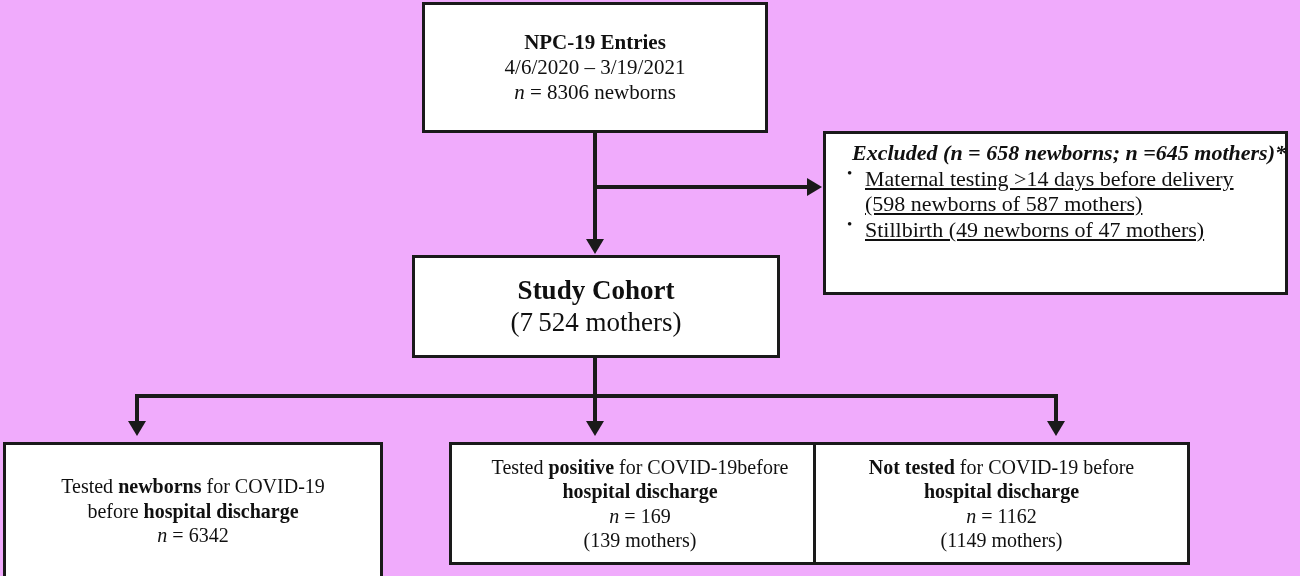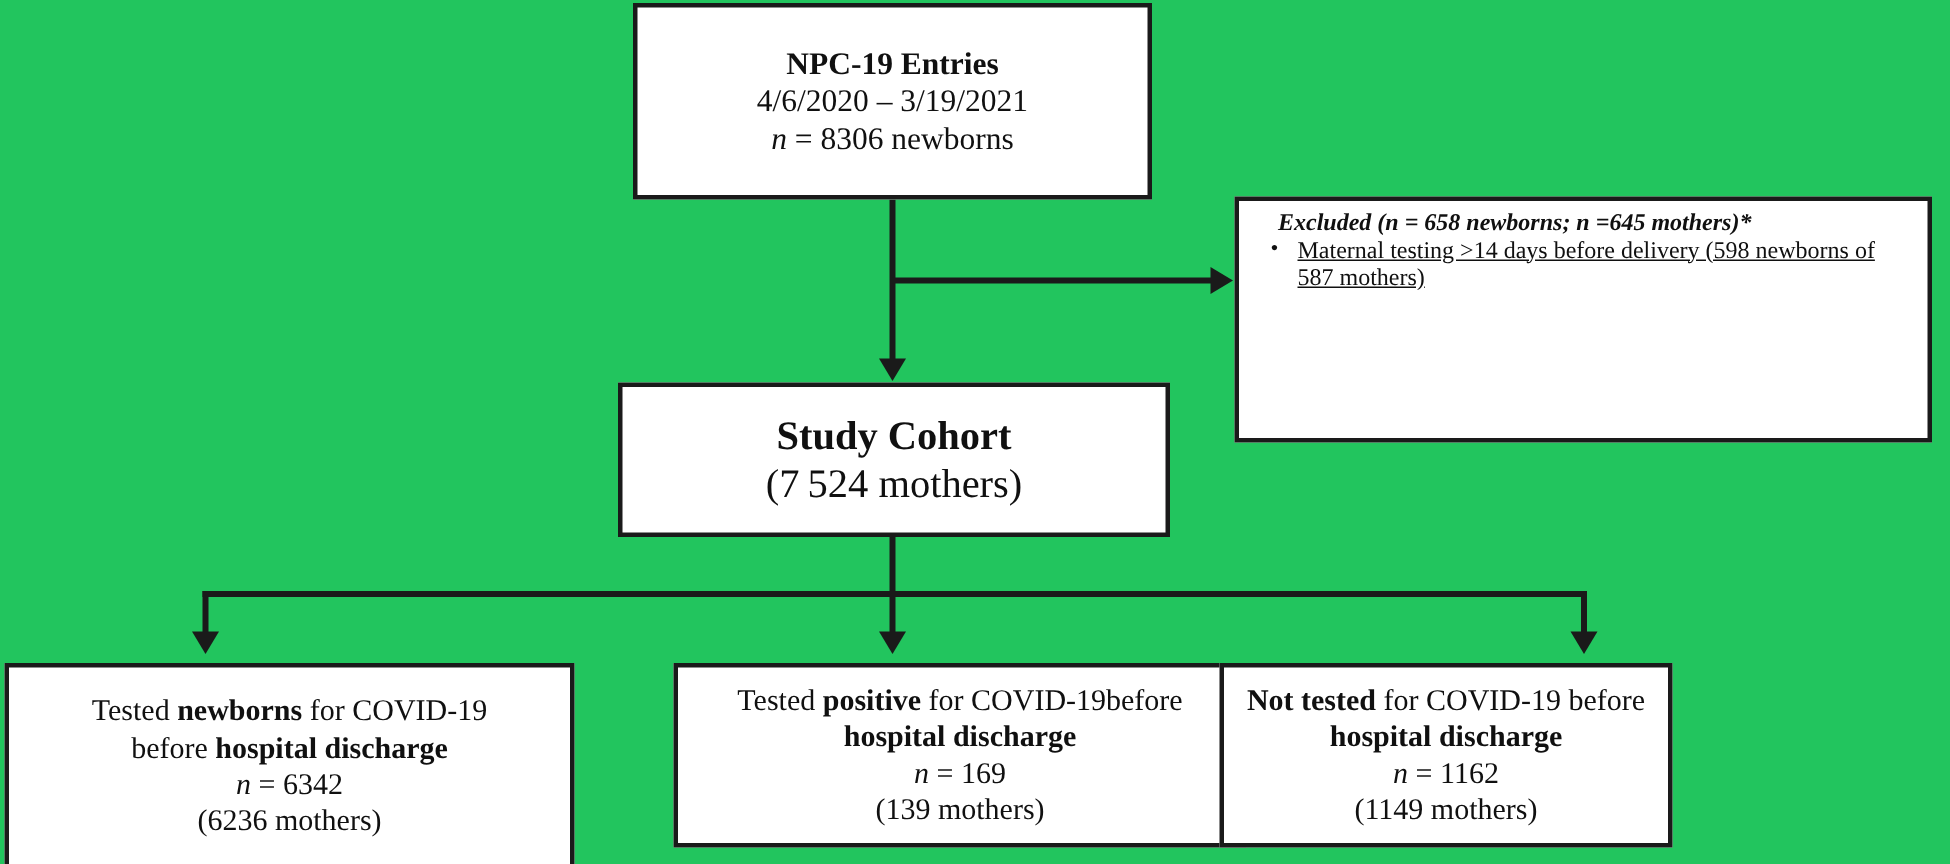--- a/index.html
+++ b/index.html
@@ -10,21 +10,21 @@
   }
   body {
     font-family: "Liberation Serif", "DejaVu Serif", serif;
     color: #101010;
   }
   #canvas {
     position: relative;
     width: 1300px;
     height: 576px;
     overflow: hidden;
-    background: #22c55e;
+    background: #f0abfc;
   }
 
   .box {
     position: absolute;
     border: 3px solid #1a1a1a;
     background: #ffffff;
     box-sizing: border-box;
     display: flex;
     flex-direction: column;
     align-items: center;
@@ -42,21 +42,21 @@
   }
   #box-entries .title { font-weight: bold; }
 
   
   #box-excluded {
     left: 823px; top: 131px; width: 465px; height: 164px;
     align-items: flex-start;
     justify-content: flex-start;
     text-align: left;
     padding: 6px 8px 6px 10px;
-    font-size: 16px;
+    font-size: 22px;
     line-height: 1.16;
   }
   #box-excluded .excluded-head {
     font-weight: bold;
     font-style: italic;
     padding-left: 16px;
     white-space: nowrap;
   }
   #box-excluded ul {
     margin: 0;
@@ -81,21 +81,21 @@
   #box-cohort {
     left: 412px; top: 255px; width: 368px; height: 103px;
     font-size: 27px;
   }
   #box-cohort .title { font-weight: bold; }
 
   
   .outcome { font-size: 20px; line-height: 1.22; padding: 0 3px; }
   #box-negative { left: 3px;   top: 442px; width: 380px; height: 138px; }
   #box-positive { left: 404px; top: 442px; width: 382px; height: 123px; margin-left: 45px; }
-  #box-nottested{ left: 813px; top: 442px; width: 302px; height: 123px; }
+  #box-nottested{ left: 813px; top: 442px; width: 377px; height: 123px; }
 
   #box-positive .hdr { white-space: nowrap; }
 
   b, .b { font-weight: bold; }
 
   
   .vline, .hline {
     position: absolute;
     background: #1a1a1a;
   }
@@ -141,33 +141,33 @@
   <div class="box" id="box-entries">
     <span class="line title">NPC-19 Entries</span>
     <span class="line">4/6/2020 – 3/19/2021</span>
     <span class="line"><i>n</i> <span>= 8306 newborns</span></span>
   </div>
 
   <div class="box" id="box-excluded">
     <span class="excluded-head">Excluded (n = 658 newborns; n =645 mothers)*</span>
     <ul>
       <li>Maternal testing &gt;14 days before delivery (598 newborns of 587 mothers)</li>
+      <li>Stillbirth (49 newborns of 47 mothers)</li>
     </ul>
   </div>
 
   <div class="box" id="box-cohort">
     <span class="line title">Study Cohort</span>
     <span class="line">(7 524 mothers)</span>
   </div>
 
   <div class="box outcome" id="box-negative">
     <span class="line hdr"><span>Tested </span><b>newborns</b><span> for COVID-19</span></span>
     <span class="line hdr"><span>before </span><b>hospital discharge</b></span>
     <span class="line"><i>n</i> <span>= 6342</span></span>
-    <span class="line">(6236 mothers)</span>
   </div>
 
   <div class="box outcome" id="box-positive">
     <span class="line hdr"><span>Tested </span><b>positive</b><span> for COVID-19</span><span>before</span></span>
     <span class="line hdr"><b>hospital discharge</b></span>
     <span class="line"><i>n</i> <span>= 169</span></span>
     <span class="line">(139 mothers)</span>
   </div>
 
   <div class="box outcome" id="box-nottested">

